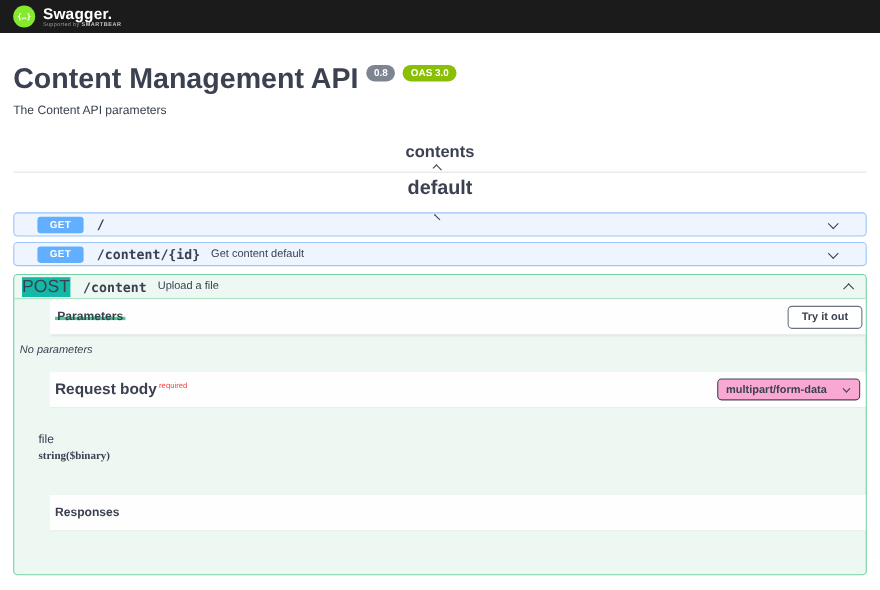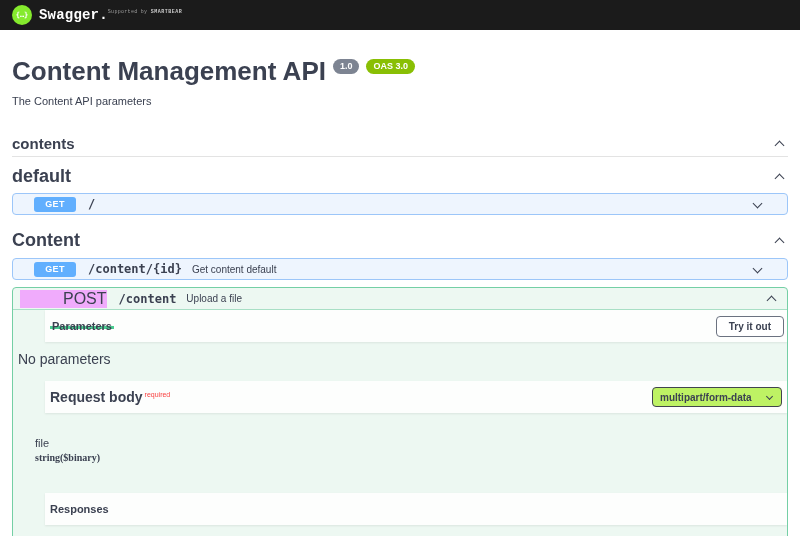--- a/index.html
+++ b/index.html
@@ -22,21 +22,21 @@
   .logo-circle {
     width: 20px; height: 20px;
     border-radius: 50%;
     background: #85ea2d;
     display: flex; align-items: center; justify-content: center;
     color: #ffffff;
     font-family: "DejaVu Sans Mono", monospace;
     font-size: 7px; font-weight: bold;
   }
   .logo-circle::before { content: "{…}"; }
-  .brand-wrap { margin-left: 7px; display: flex; flex-direction: row; line-height: 1; font-family: Liberation Mono, monospace; }
+  .brand-wrap { margin-left: 7px; display: flex; flex-direction: column; line-height: 1; }
   .brand { color: #ffffff; font-size: 14px; font-weight: bold; letter-spacing: .2px; }
   .tagline { margin-top: 2px; font-size: 5px; color: #9b9b9b; letter-spacing: .3px; }
   .tagline b { color: #c9c9c9; letter-spacing: .5px; }
 
   
   .main { padding: 0 12px; }
 
   .title {
     margin-top: 26px;
     display: flex; align-items: flex-start;
@@ -56,20 +56,21 @@
   }
   .badge.ver  { background: #7d8492; }
   .badge.oas  { background: #89bf04; }
 
   .desc { margin-top: 9px; font-size: 11px; line-height: 13px; color: #3b4151; }
 
   
   .tag-row {
     display: flex; align-items: center; justify-content: space-between;
     cursor: pointer;
+    flex-direction: column;
   }
   .tag-row .tag-label { font-weight: bold; color: #3b4151; }
   .tag-contents { margin-top: 22px; height: 27px; border-bottom: 1px solid #e3e3e3; }
   .tag-contents .tag-label { font-size: 15px; }
   .tag-default  { height: 36px; padding-top: 3px; gap: 12px; }
   .tag-default .tag-label, .tag-content .tag-label { font-size: 18px; }
   .tag-content  { margin-top: 12px; height: 26px; }
 
   
   .chev {
@@ -97,21 +98,21 @@
   }
   .op-get-root { height: 22px; }
   .opblock .method {
     color: #fff; font-weight: bold; font-size: 9px;
     border-radius: 3px;
     width: 42px; height: 15px;
     display: flex; align-items: center; justify-content: center;
     letter-spacing: .3px;
   }
   .method.get  { background: #61affe; }
-  .method.post { background: #f0abfc; padding-left: 43px; }
+  .method.post { background: #14b8a6; }
   .op-path {
     margin-left: 12px;
     font-family: "DejaVu Sans Mono", monospace;
     font-weight: bold; font-size: 12px; color: #3b4151;
   }
   .op-summary-text { margin-left: 10px; font-size: 10px; color: #3b4151; }
   .op-spacer { flex: 1; }
   .row-gap { margin-top: 5px; }
 
   
@@ -148,31 +149,31 @@
   .try-btn {
     font-family: "Liberation Sans", sans-serif;
     font-size: 10px; font-weight: bold; color: #3b4151;
     background: #ffffff;
     border: 1.5px solid #6b7280;
     border-radius: 4px;
     padding: 4px 12px;
     cursor: pointer;
   }
 
-  .no-params { padding: 9px 13px 14px 5px; font-size: 14px; color: #3b4151; }
+  .no-params { padding: 9px 13px 14px 5px; font-size: 10px; color: #3b4151; font-style: italic; }
 
   .reqbody-header { height: 26px; }
   .rb-label { font-size: 14px; font-weight: bold; color: #3b4151; text-align: right; }
   .req-flag {
     color: #f93e3e; font-size: 7px;
     position: relative; top: -5px; margin-left: 2px;
   }
   .media-select {
     width: 130px; height: 20px;
-    background: #bef264;
+    background: #f9a8d4;
     border: 1.5px solid #41444e;
     border-radius: 4px;
     display: flex; align-items: center; justify-content: space-between;
     padding: 0 7px;
     font-size: 10px; font-weight: bold; color: #3b4151;
     cursor: pointer;
   }
 
   .body-content { height: 80px; padding: 24px 0 0 22px; }
   .field-name { font-size: 11px; color: #3b4151; }
@@ -199,21 +200,21 @@
         <b>SMARTBEAR</b>
       </span>
     </span>
   </div>
 </div>
 
 <div class="main">
 
   <h1 class="title">
     <span>Content Management API</span>
-    <span class="badge ver">1.0</span>
+    <span class="badge ver">0.8</span>
     <span class="badge oas">OAS 3.0</span>
   </h1>
 
   <p class="desc">The Content API parameters</p>
 
   <div class="tag-row tag-contents">
     <span class="tag-label">contents</span>
     <span class="chev up"></span>
   </div>
 
@@ -222,24 +223,20 @@
     <span class="chev up"></span>
   </div>
 
   <div class="opblock get op-get-root">
     <span class="method get">GET</span>
     <span class="op-path">/</span>
     <span class="op-spacer"></span>
     <span class="chev down"></span>
   </div>
 
-  <div class="tag-row tag-content">
-    <span class="tag-label">Content</span>
-    <span class="chev up"></span>
-  </div>
 
   <div class="opblock get row-gap">
     <span class="method get">GET</span>
     <span class="op-path">/content/{id}</span>
     <span class="op-summary-text">Get content default</span>
     <span class="op-spacer"></span>
     <span class="chev down"></span>
   </div>
 
   <div class="opblock-post-expanded">

